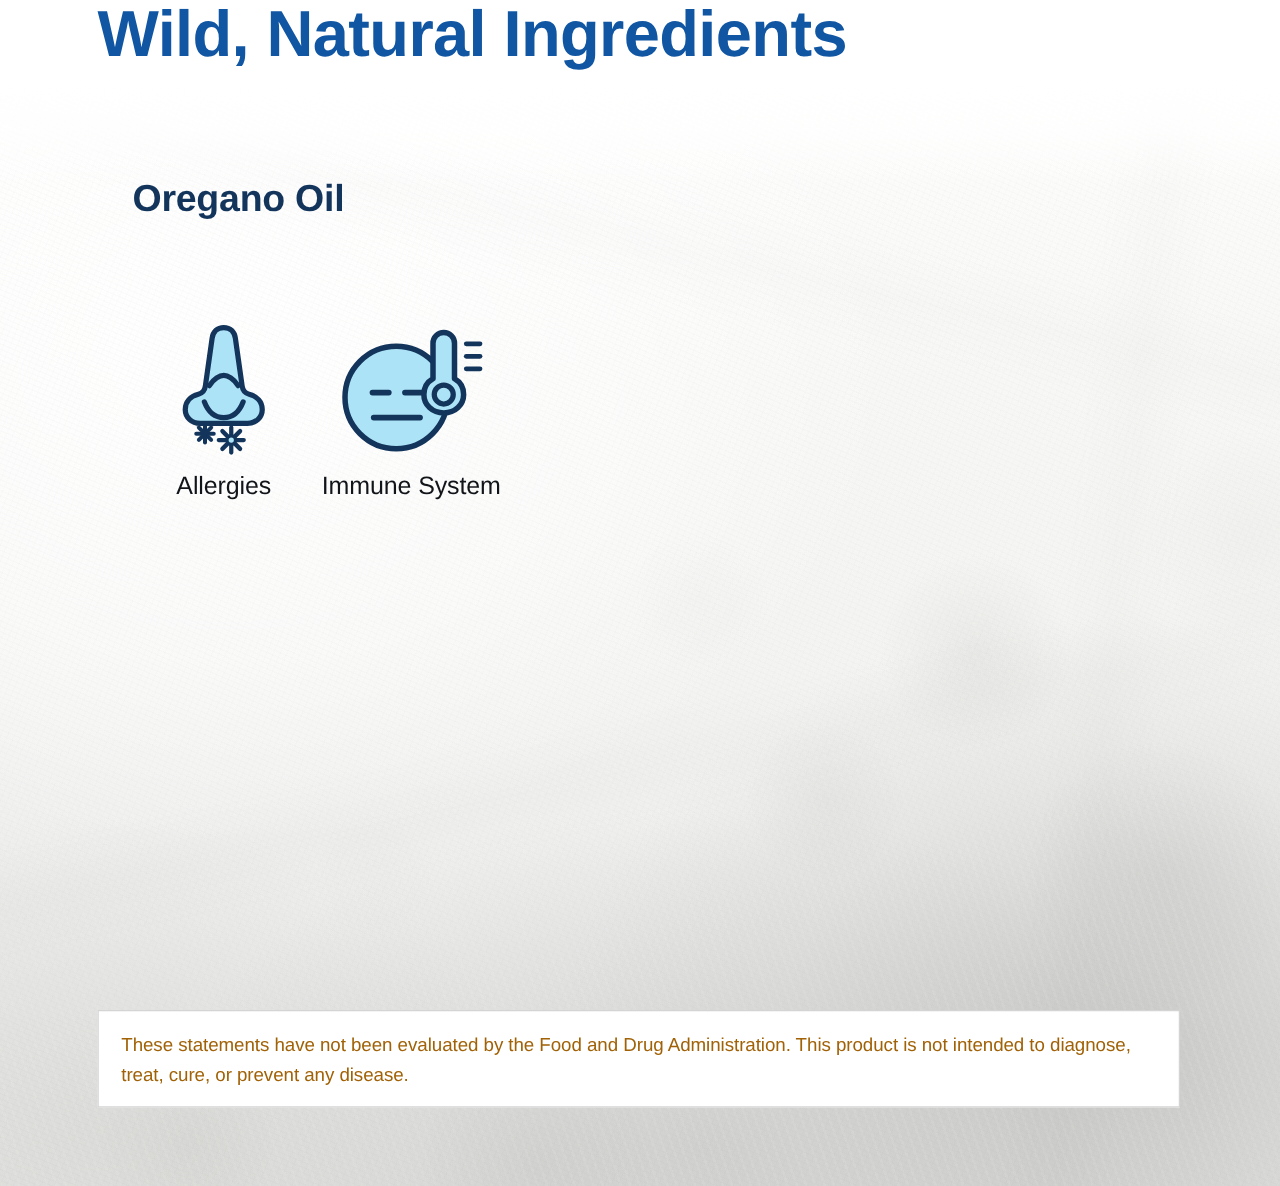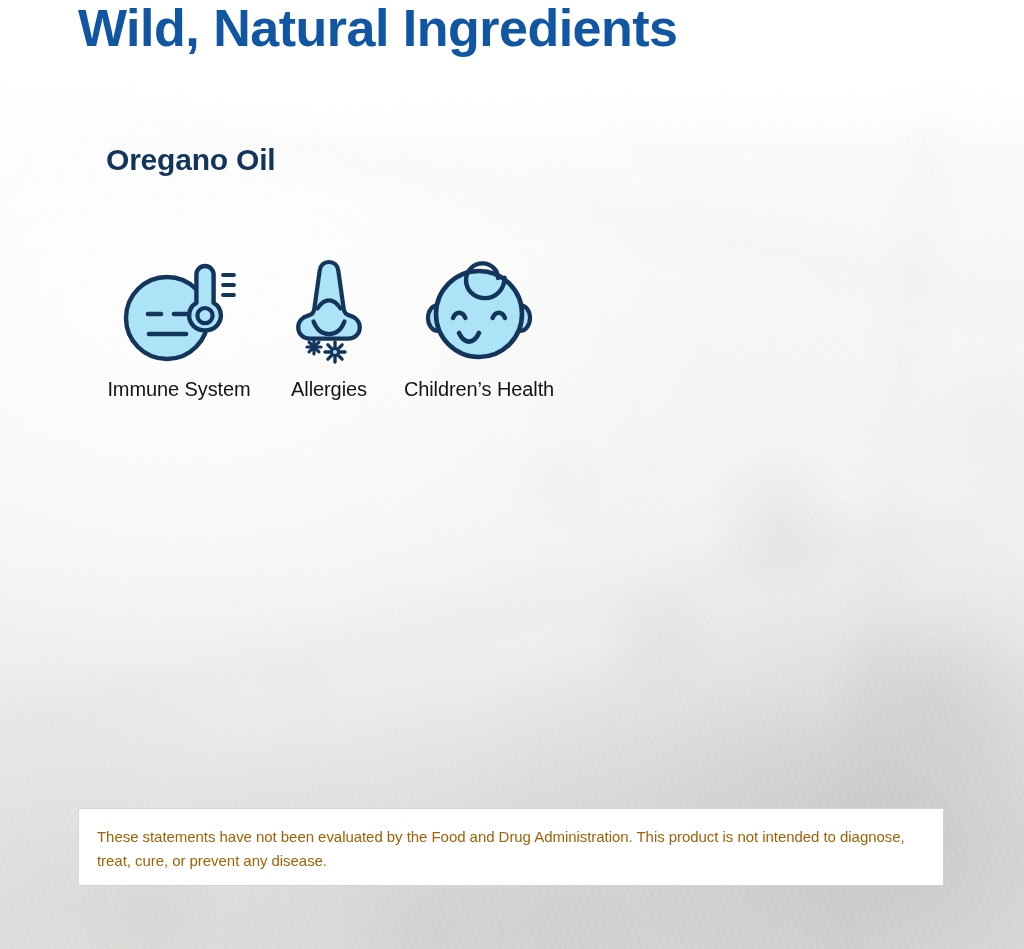--- a/index.html
+++ b/index.html
@@ -170,56 +170,20 @@
   <div class="bg-topfade"></div>
 
   <div class="content">
 
     <div class="page-title">Wild, Natural Ingredients</div>
 
     <div class="ingredient-name">Oregano Oil</div>
 
 
     <div class="benefits">
-
-      <div class="benefit">
-        <div class="benefit-icon">
-          <svg width="118" height="112" viewBox="0 0 118 112">
-
-            <ellipse cx="47" cy="66" rx="41" ry="41" fill="#ace3f6" stroke="#13355c" stroke-width="4.4"></ellipse>
-            <g stroke="#13355c" stroke-width="4.6" stroke-linecap="round">
-
-              <line x1="28" y1="62" x2="41" y2="62"></line>
-              <line x1="54" y1="62" x2="67" y2="62"></line>
-
-              <line x1="29" y1="82" x2="66" y2="82"></line>
-            </g>
-
-            <g>
-              <path d="M85 14
-                       c-4.8 0 -8.6 3.8 -8.6 8.5
-                       v28.4
-                       c-4.5 2.6 -7.3 7.4 -7.3 12.7
-                       c0 8.2 6.7 14.8 15.9 14.8
-                       c9.2 0 15.9 -6.6 15.9 -14.8
-                       c0 -5.3 -2.8 -10.1 -7.3 -12.7
-                       V22.5
-                       C93.6 17.8 89.8 14 85 14 Z" fill="#ace3f6" stroke="#13355c" stroke-width="4.4" stroke-linejoin="round"></path>
-              <circle cx="85" cy="63.6" r="7.6" fill="#ace3f6" stroke="#13355c" stroke-width="4.2"></circle>
-
-              <g stroke="#13355c" stroke-width="3.8" stroke-linecap="round">
-                <line x1="103" y1="23" x2="114" y2="23"></line>
-                <line x1="103" y1="33" x2="114" y2="33"></line>
-                <line x1="103" y1="43" x2="114" y2="43"></line>
-              </g>
-            </g>
-          </svg>
-        </div>
-        <div class="benefit-label">Immune System</div>
-      </div>
 
       <div class="benefit">
         <div class="benefit-icon">
           <svg width="96" height="112" viewBox="0 0 96 112">
             <g fill="none" stroke="#13355c" stroke-width="4.2" stroke-linecap="round" stroke-linejoin="round">
 
               <path d="M48 10
                        c-5.2 0 -8.6 3.3 -9.3 8.6
                        l-5.4 38.2
                        c-0.5 3.6 -2.3 5.8 -5.6 6.6
@@ -253,43 +217,54 @@
               </g>
               <circle cx="54" cy="100" r="3.4" fill="#ace3f6" stroke="#13355c" stroke-width="2.6"></circle>
             </g>
           </svg>
         </div>
         <div class="benefit-label">Allergies</div>
       </div>
 
       <div class="benefit">
         <div class="benefit-icon">
-          <svg width="112" height="112" viewBox="0 0 112 112">
-
-            <ellipse cx="15" cy="66" rx="10" ry="13" fill="#ace3f6" stroke="#13355c" stroke-width="4.2"></ellipse>
-            <ellipse cx="97" cy="66" rx="10" ry="13" fill="#ace3f6" stroke="#13355c" stroke-width="4.2"></ellipse>
-
-            <circle cx="56" cy="62" r="43" fill="#ace3f6" stroke="#13355c" stroke-width="4.6"></circle>
-
-            <path d="M75 26
-                     c0 -8.5 -7.4 -14.6 -15.3 -14.6
-                     c-9.3 0 -16.7 7.3 -16.7 16.6
-                     c0 10.4 8.3 18.1 18.6 18.1
-                     c11.4 0 20 -9 20 -20.3" fill="none" stroke="#13355c" stroke-width="4.4" stroke-linecap="round"></path>
-
-            <g fill="none" stroke="#13355c" stroke-width="4.4" stroke-linecap="round">
-              <path d="M30 66 c2.6 -7 9.8 -7 12.4 0"></path>
-              <path d="M69.6 66 c2.6 -7 9.8 -7 12.4 0"></path>
-
-              <path d="M36 81 c5.2 11.5 14.8 11.5 20 0" stroke-width="4.6"></path>
+          <svg width="118" height="112" viewBox="0 0 118 112">
+
+            <ellipse cx="47" cy="66" rx="41" ry="41" fill="#ace3f6" stroke="#13355c" stroke-width="4.4"></ellipse>
+            <g stroke="#13355c" stroke-width="4.6" stroke-linecap="round">
+
+              <line x1="28" y1="62" x2="41" y2="62"></line>
+              <line x1="54" y1="62" x2="67" y2="62"></line>
+
+              <line x1="29" y1="82" x2="66" y2="82"></line>
+            </g>
+
+            <g>
+              <path d="M85 14
+                       c-4.8 0 -8.6 3.8 -8.6 8.5
+                       v28.4
+                       c-4.5 2.6 -7.3 7.4 -7.3 12.7
+                       c0 8.2 6.7 14.8 15.9 14.8
+                       c9.2 0 15.9 -6.6 15.9 -14.8
+                       c0 -5.3 -2.8 -10.1 -7.3 -12.7
+                       V22.5
+                       C93.6 17.8 89.8 14 85 14 Z" fill="#ace3f6" stroke="#13355c" stroke-width="4.4" stroke-linejoin="round"></path>
+              <circle cx="85" cy="63.6" r="7.6" fill="#ace3f6" stroke="#13355c" stroke-width="4.2"></circle>
+
+              <g stroke="#13355c" stroke-width="3.8" stroke-linecap="round">
+                <line x1="103" y1="23" x2="114" y2="23"></line>
+                <line x1="103" y1="33" x2="114" y2="33"></line>
+                <line x1="103" y1="43" x2="114" y2="43"></line>
+              </g>
             </g>
           </svg>
         </div>
-        <div class="benefit-label">Children’s Health</div>
+        <div class="benefit-label">Immune System</div>
       </div>
+
 
     </div>
 
     <div class="disclaimer">
       <div class="disclaimer-text">These statements have not been evaluated by the Food and Drug Administration. This product is not intended to diagnose, treat, cure, or prevent any disease.</div>
     </div>
 
   </div>
 </div>
 

